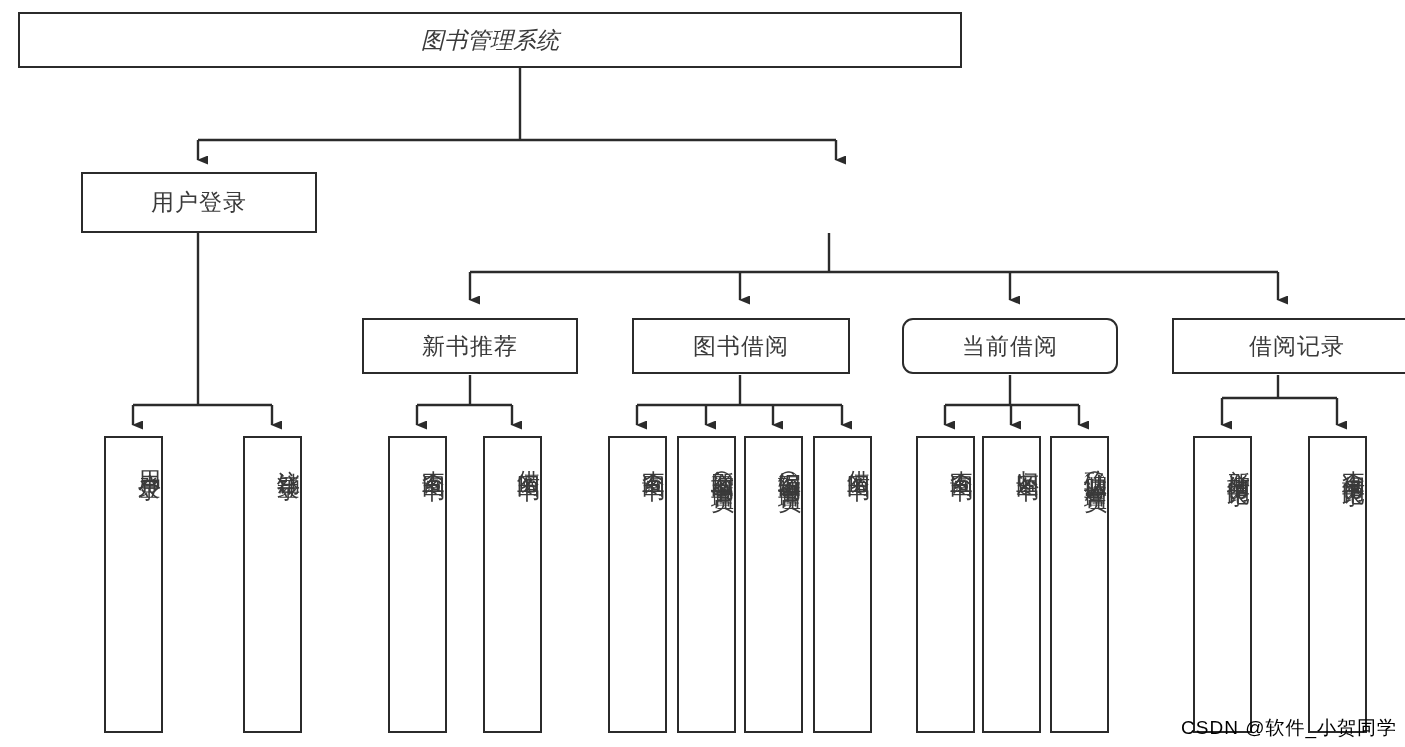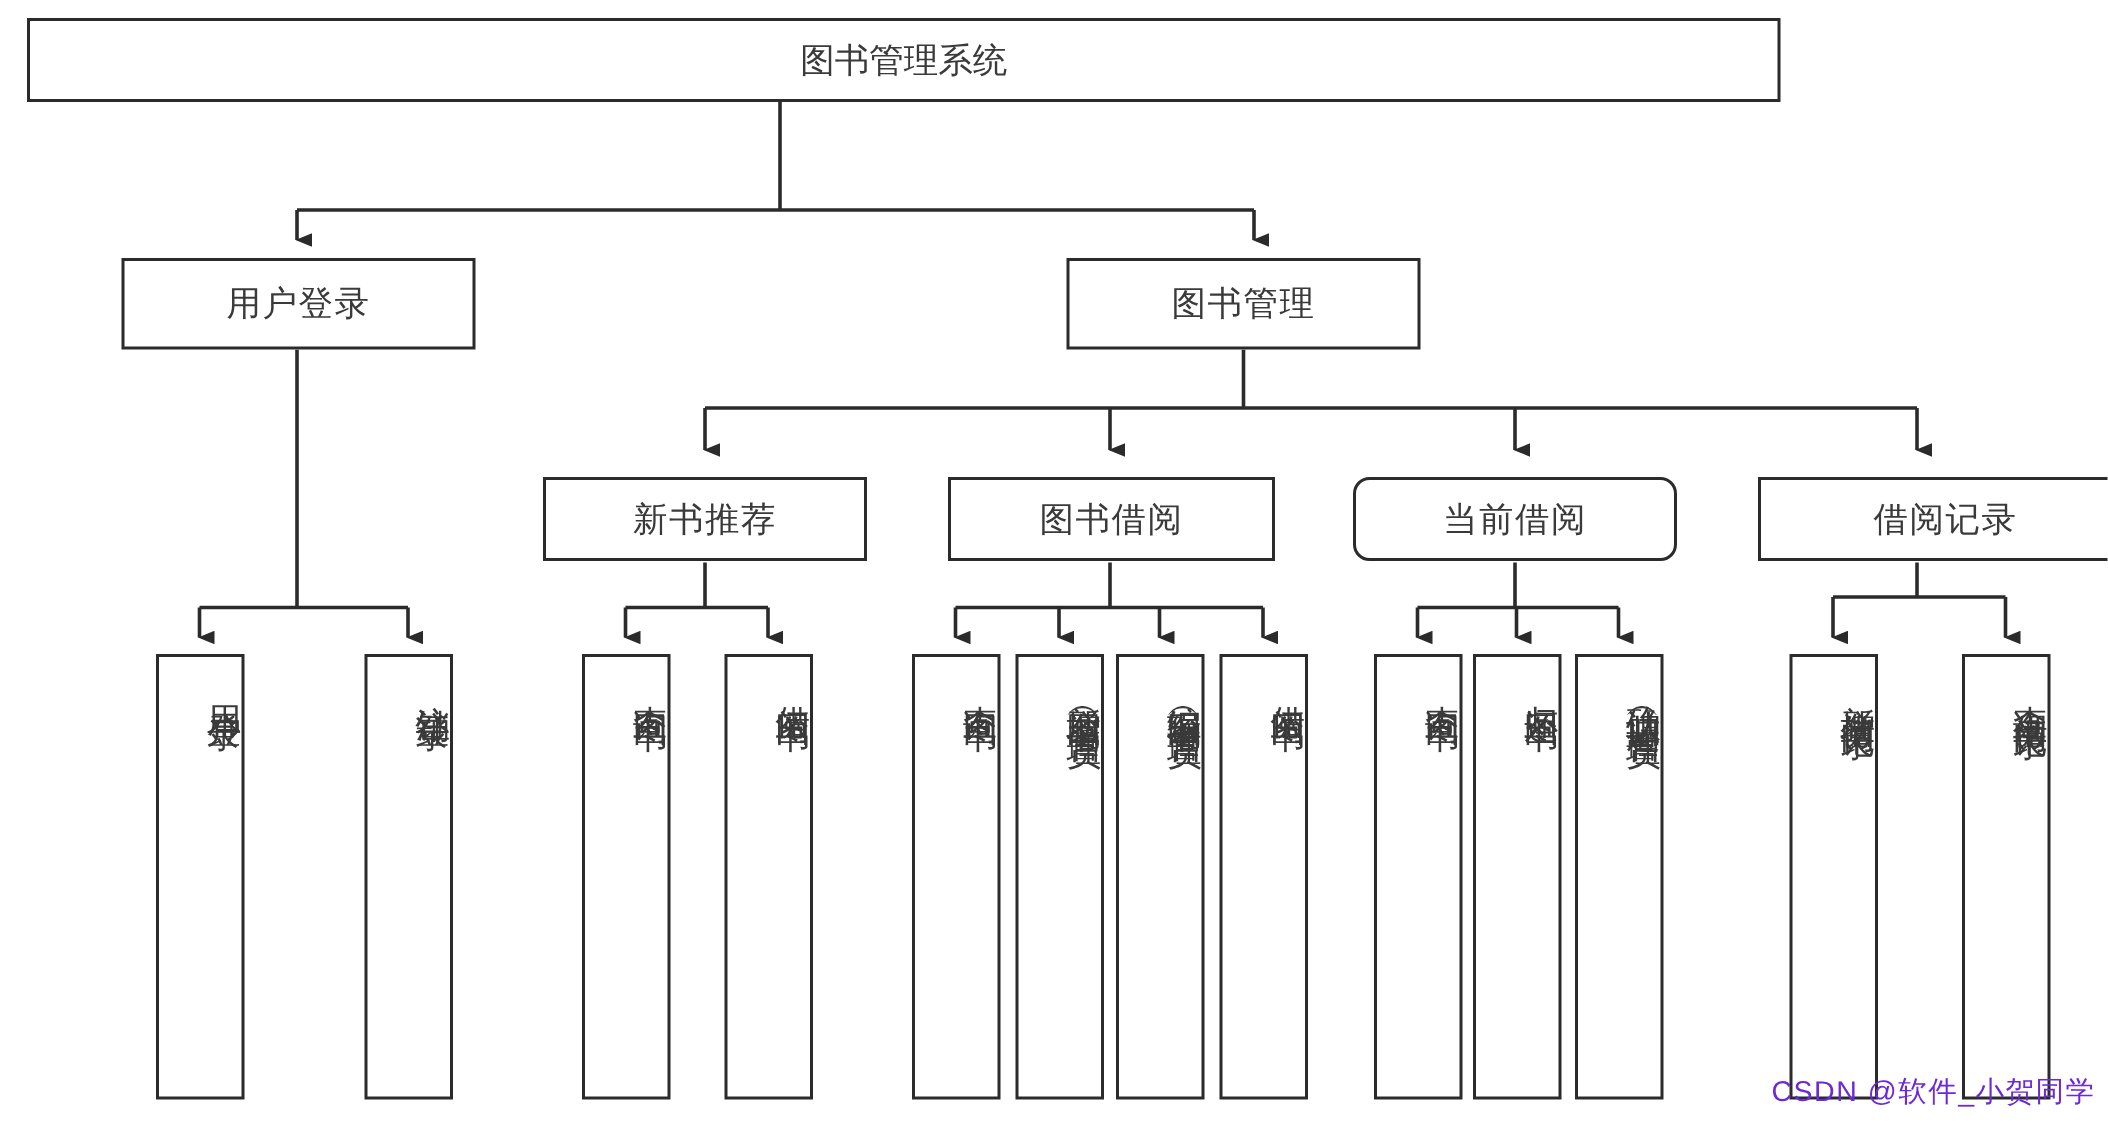--- a/index.html
+++ b/index.html
@@ -36,21 +36,21 @@
   }
   .node.v .lbl{
     writing-mode:vertical-rl;
     text-orientation:upright;
     display:block;
   }
   .watermark{
     position:absolute;
     right:8px; bottom:6px;
     font-size:19px;
-    color:#6d28d9;
+    color:#000000;
     letter-spacing:1px;
     white-space:nowrap;
   }
 </style>
 </head>
 <body>
 
 <div id="stage">
 
   <svg class="wires" viewBox="0 0 1405 747">
@@ -96,29 +96,26 @@
       <path d="M1011,405 L1011,425" marker-end="url(#arw)"></path>
       <path d="M1079,405 L1079,425" marker-end="url(#arw)"></path>
 
       <path d="M1278,375 L1278,398"></path>
       <path d="M1222,398 L1337,398"></path>
       <path d="M1222,398 L1222,425" marker-end="url(#arw)"></path>
       <path d="M1337,398 L1337,425" marker-end="url(#arw)"></path>
     </g>
   </svg>
 
-  <div class="node root" style="left:18px;top:12px;width:1169px;height:56px;">
+  <div class="node root" style="left:18px;top:12px;width:944px;height:56px;font-style:italic;">
     <span class="lbl">图书管理系统</span>
   </div>
 
   <div class="node h" style="left:81px;top:172px;width:236px;height:61px;">
     <span class="lbl">用户登录</span>
-  </div>
-  <div class="node h" style="left:711px;top:172px;width:236px;height:61px;">
-    <span class="lbl">图书管理</span>
   </div>
 
   <div class="node h" style="left:632px;top:318px;width:218px;height:56px;">
     <span class="lbl">图书借阅</span>
   </div>
   <div class="node h" style="left:362px;top:318px;width:216px;height:56px;">
     <span class="lbl">新书推荐</span>
   </div>
   <div class="node h" style="left:902px;top:318px;width:216px;height:56px;border-radius:11px;">
     <span class="lbl">当前借阅</span>

